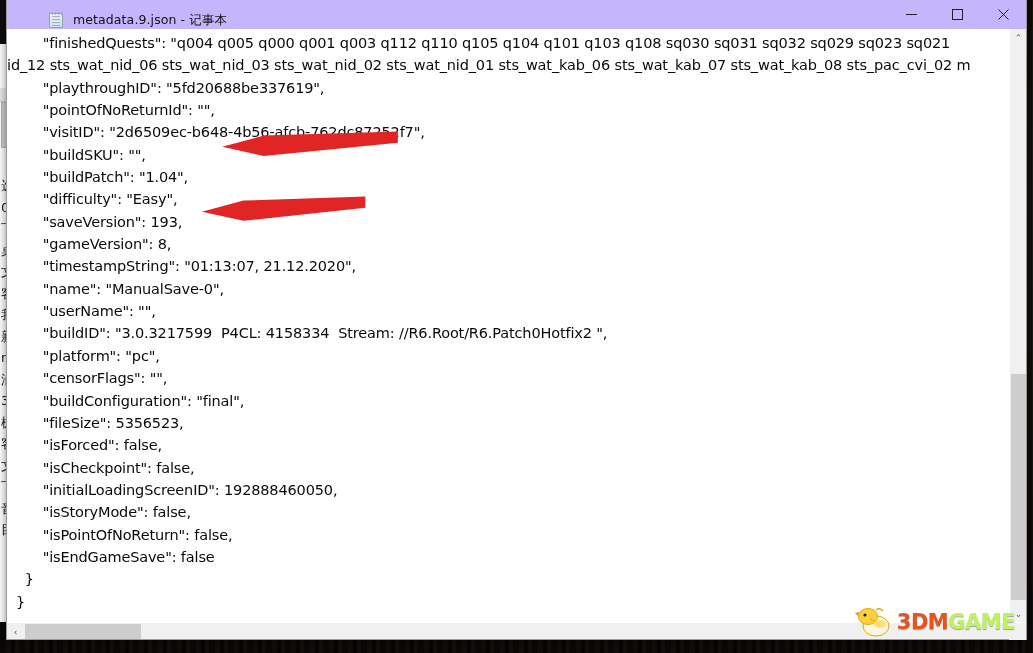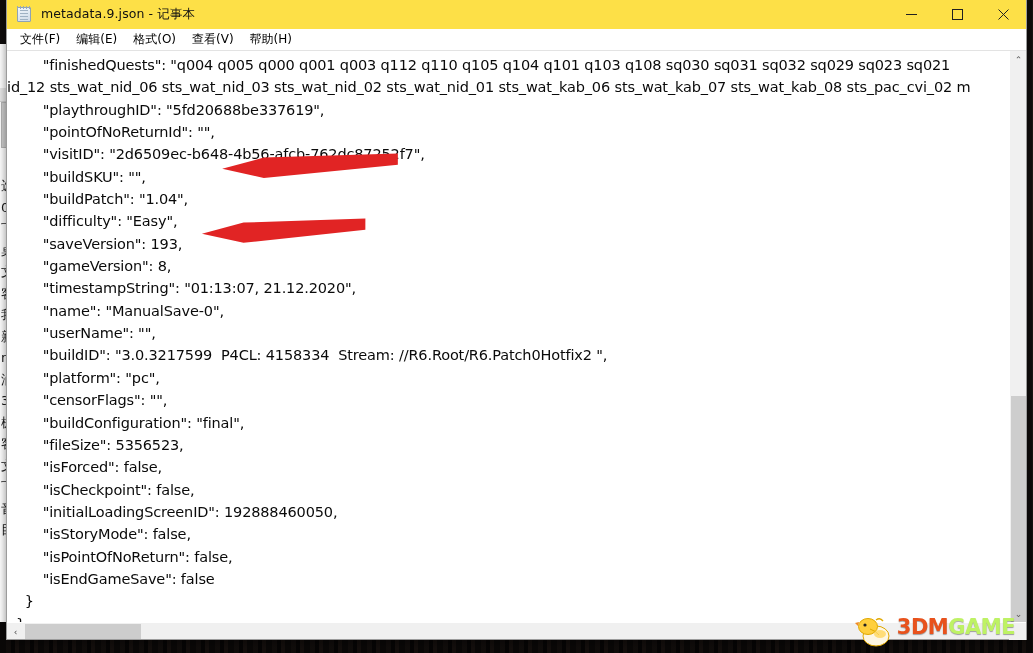--- a/index.html
+++ b/index.html
@@ -83,25 +83,26 @@
     border-top: none;
     display: flex;
     flex-direction: column;
     box-shadow: 0 2px 9px rgba(0,0,0,.45);
   }
 
   
   .titlebar {
     height: 29px;
     flex: 0 0 29px;
-    background: #fde047;
-    display: flex;
-    align-items: center;
+    background: #c4b5fd;
+    display: flex;
+    align-items: flex-end;
     position: relative;
     user-select: none;
+    padding-left: 32px;
   }
   .np-icon {
     width: 17px; height: 17px;
     margin-left: 9px;
     margin-right: 8px;
     position: relative;
     flex: 0 0 17px;
   }
   .np-icon .sheet {
     position: absolute; left: 1px; top: 1px;
@@ -237,23 +238,23 @@
 
   
   .arrows {
     position:absolute; inset:0;
     pointer-events:none;
   }
 
   
   .watermark {
     position: absolute;
-    right: 18px; bottom: 2px;
-    display: flex;
-    align-items: flex-start;
+    right: 18px; bottom: 14px;
+    display: flex;
+    align-items: center;
     height: 34px;
     pointer-events: none;
   }
   .wm-text {
     font-family: "DejaVu Sans", sans-serif;
     font-weight: bold;
     font-size: 21px;
     letter-spacing: -0.5px;
     line-height: 1;
     text-shadow: 0 1px 1px rgba(0,0,0,.35);
@@ -314,27 +315,20 @@
         </div>
         <div class="winbtn close">
           <svg width="11" height="11" viewBox="0 0 11 11">
             <line x1="0.5" y1="0.5" x2="10.5" y2="10.5" stroke="#202020" stroke-width="1"></line>
             <line x1="10.5" y1="0.5" x2="0.5" y2="10.5" stroke="#202020" stroke-width="1"></line>
           </svg>
         </div>
       </div>
     </div>
 
-    <div class="menubar">
-      <div class="menuitem">文件(F)</div>
-      <div class="menuitem">编辑(E)</div>
-      <div class="menuitem">格式(O)</div>
-      <div class="menuitem">查看(V)</div>
-      <div class="menuitem">帮助(H)</div>
-    </div>
 
     <div class="np-body">
 
       <div class="textarea">
         <div class="doc" id="doc"><span class="ln">        "finishedQuests": "q004 q005 q000 q001 q003 q112 q110 q105 q104 q101 q103 q108 sq030 sq031 sq032 sq029 sq023 sq021</span><span class="ln">id_12 sts_wat_nid_06 sts_wat_nid_03 sts_wat_nid_02 sts_wat_nid_01 sts_wat_kab_06 sts_wat_kab_07 sts_wat_kab_08 sts_pac_cvi_02 m</span><span class="ln">        "playthroughID": "5fd20688be337619",</span><span class="ln">        "pointOfNoReturnId": "",</span><span class="ln">        "visitID": "2d6509ec-b648-4b56-afcb-762dc87252f7",</span><span class="ln">        "buildSKU": "",</span><span class="ln">        "buildPatch": "1.04",</span><span class="ln">        "difficulty": "Easy",</span><span class="ln">        "saveVersion": 193,</span><span class="ln">        "gameVersion": 8,</span><span class="ln">        "timestampString": "01:13:07, 21.12.2020",</span><span class="ln">        "name": "ManualSave-0",</span><span class="ln">        "userName": "",</span><span class="ln">        "buildID": "3.0.3217599  P4CL: 4158334  Stream: //R6.Root/R6.Patch0Hotfix2 ",</span><span class="ln">        "platform": "pc",</span><span class="ln">        "censorFlags": "",</span><span class="ln">        "buildConfiguration": "final",</span><span class="ln">        "fileSize": 5356523,</span><span class="ln">        "isForced": false,</span><span class="ln">        "isCheckpoint": false,</span><span class="ln">        "initialLoadingScreenID": 192888460050,</span><span class="ln">        "isStoryMode": false,</span><span class="ln">        "isPointOfNoReturn": false,</span><span class="ln">        "isEndGameSave": false</span><span class="ln">    }</span><span class="ln">  }</span></div>
 
         <svg class="arrows" viewBox="0 0 987 572" preserveAspectRatio="none">
 
           <g>
             <polygon points="212,116 253,105 385,101 385,112 253,125" fill="#e12424"></polygon>

